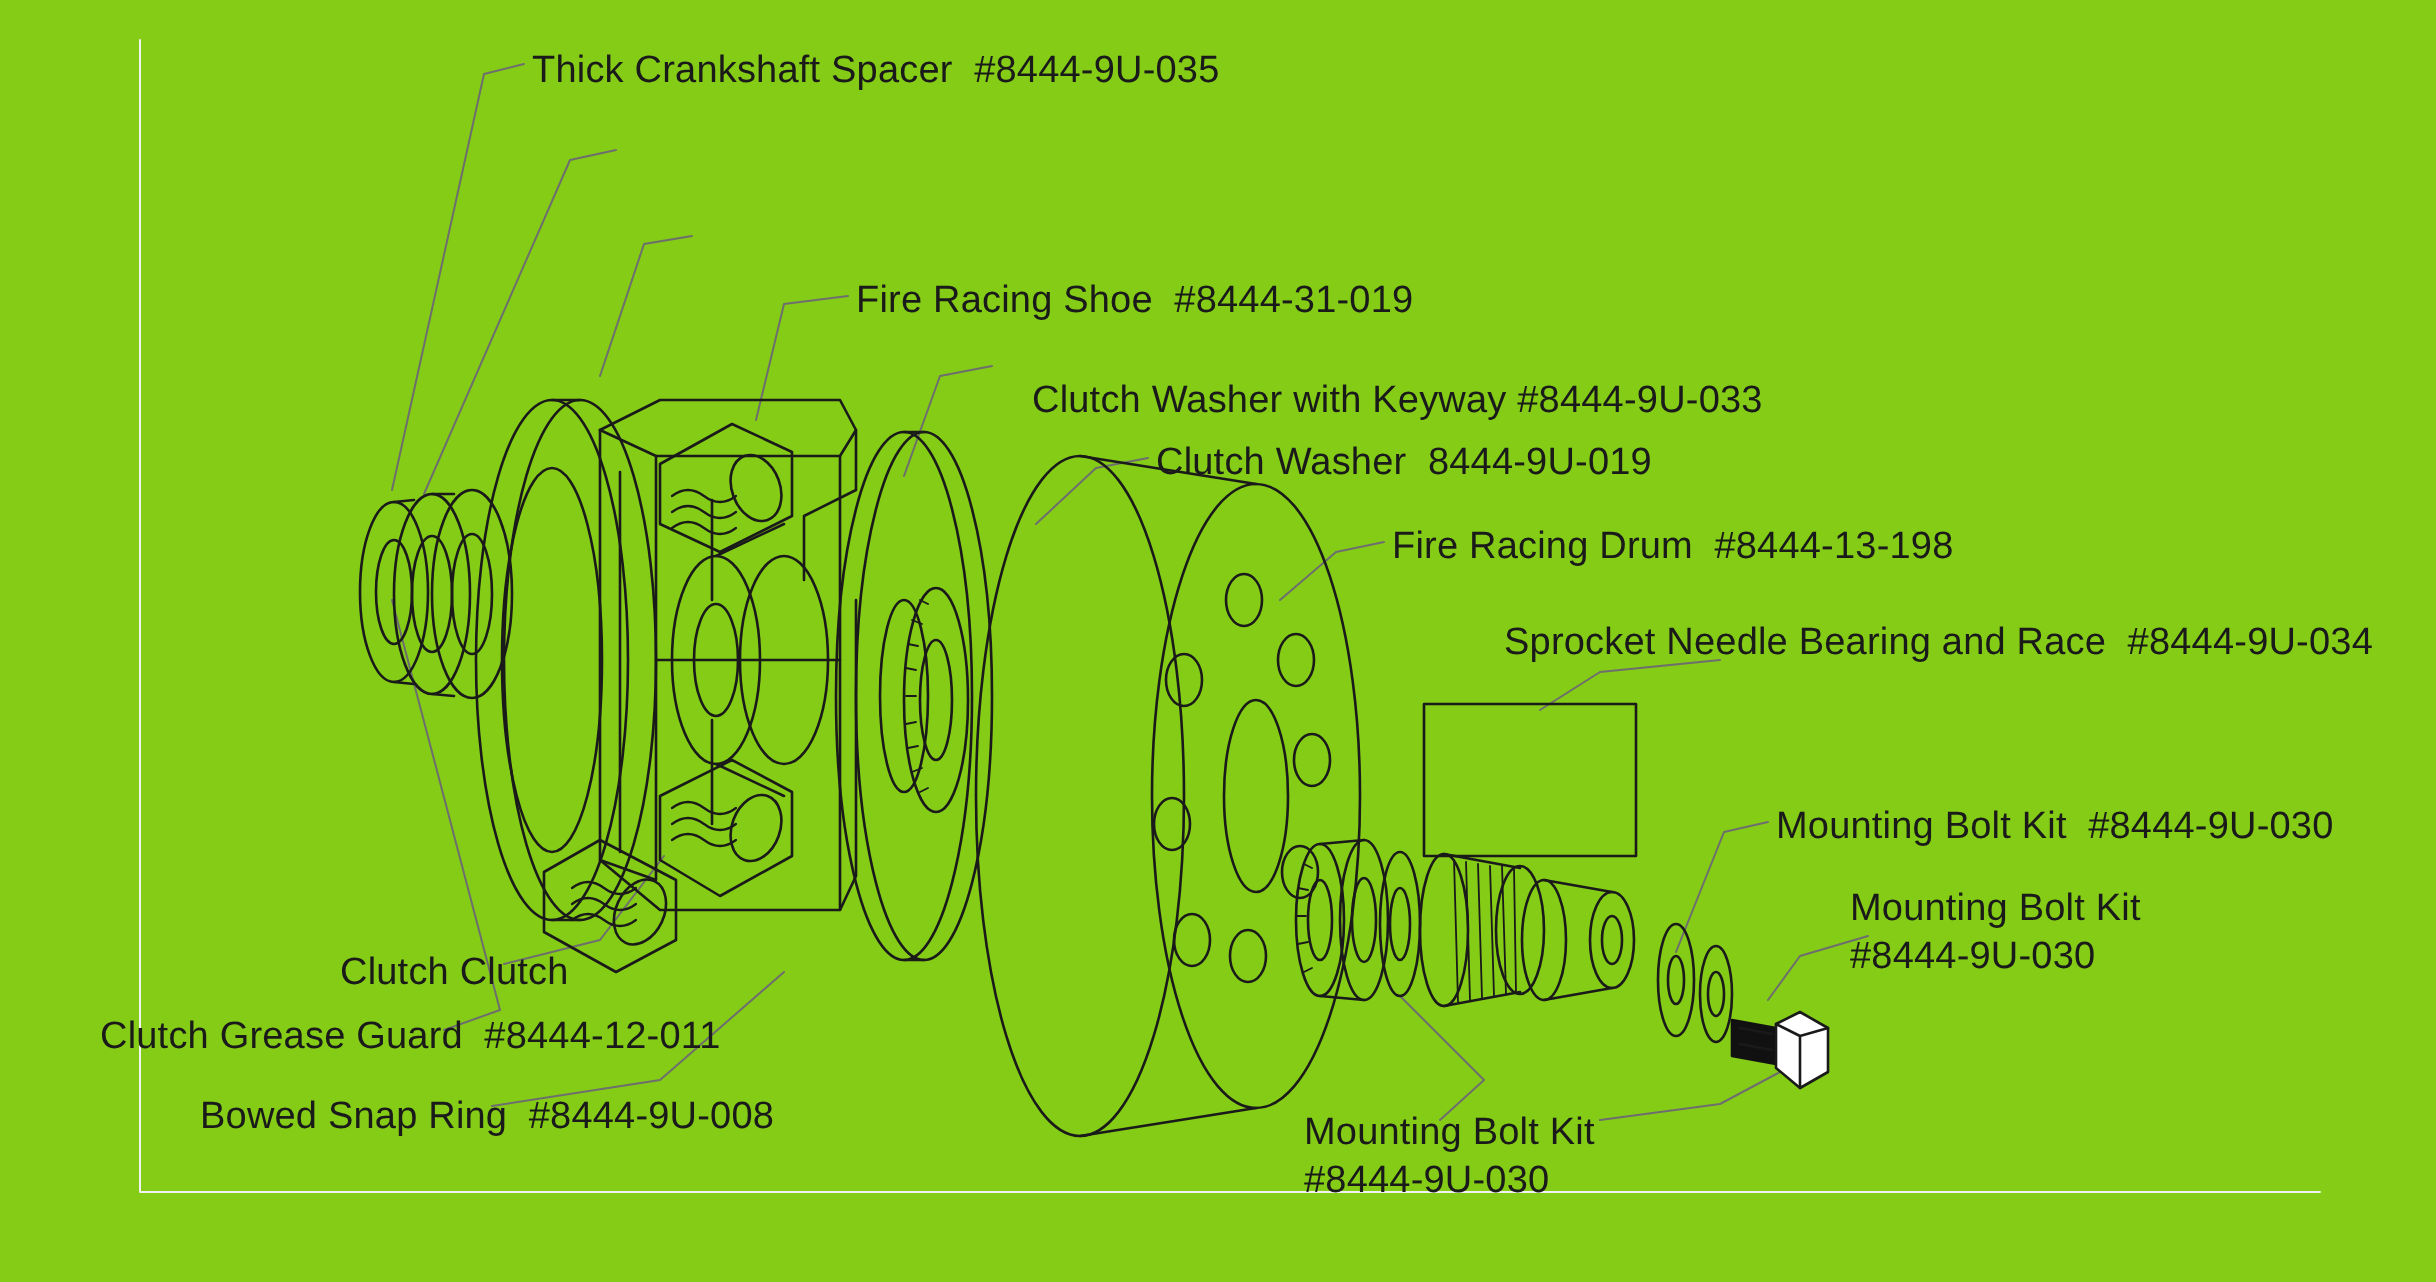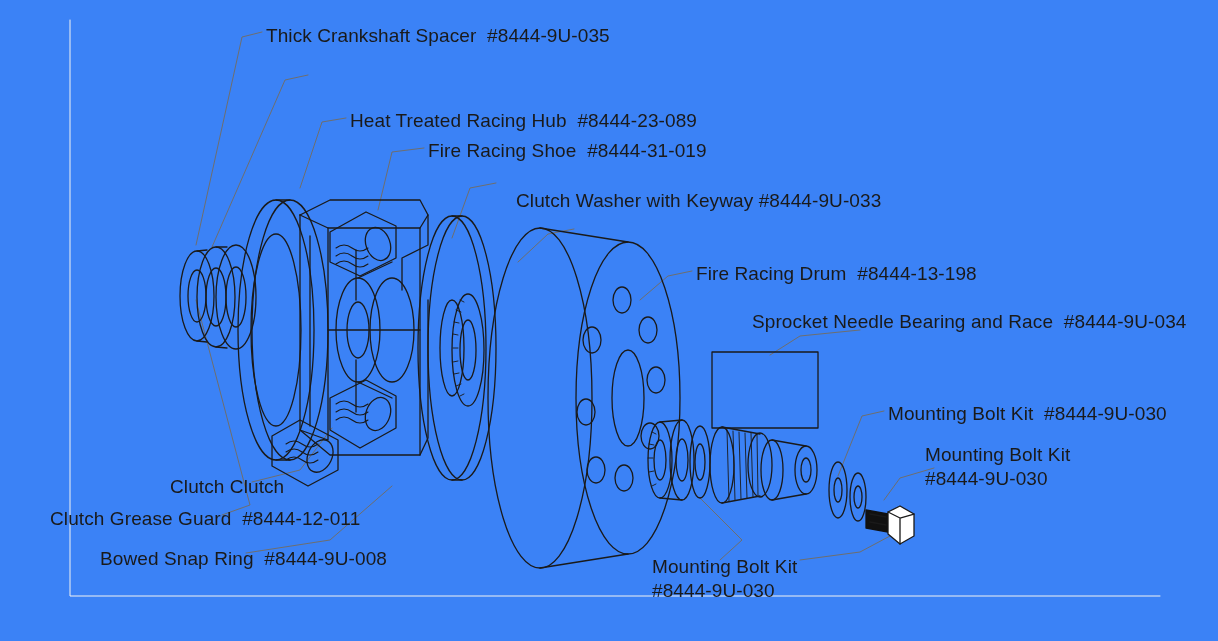--- a/index.html
+++ b/index.html
@@ -4,21 +4,21 @@
 <style>
   html, body {
     margin: 0;
     padding: 0;
     background: #ffffff;
   }
   #page {
     position: relative;
     width: 1218px;
     height: 641px;
-    background: #3b82f6;
+    background: #84cc16;
     font-family: "Liberation Sans", sans-serif;
     overflow: hidden;
   }
   #diagram-svg {
     position: absolute;
     left: 0;
     top: 0;
     width: 1218px;
     height: 641px;
   }
@@ -173,26 +173,26 @@
       <path d="M888 512 L900 506 L914 514 L914 536 L900 544 L888 534 Z" fill="#ffffff"></path>
       <path d="M888 512 L900 518 L900 544 M900 518 L914 514"></path>
       <path d="M870 514 L886 517 M870 522 L886 525"></path>
 
     </g>
   </svg>
 
   <div class="label" style="left:266px; top:24px;">Thick Crankshaft Spacer  #8444-9U-035</div>
 
 
-  <div class="label" style="left:350px; top:109px;">Heat Treated Racing Hub  #8444-23-089</div>
 
   <div class="label" style="left:428px; top:139px;">Fire Racing Shoe  #8444-31-019</div>
 
   <div class="label" style="left:516px; top:174px;margin-top:15px;">Clutch Washer with Keyway #8444-9U-033</div>
 
+  <div class="label" style="left:578px; top:220px;">Clutch Washer  8444-9U-019</div>
 
   <div class="label" style="left:696px; top:262px;">Fire Racing Drum  #8444-13-198</div>
 
   <div class="label" style="left:752px; top:310px;">Sprocket Needle Bearing and Race  #8444-9U-034</div>
 
   <div class="label" style="left:888px; top:402px;">Mounting Bolt Kit  #8444-9U-030</div>
 
   <div class="label center" style="left:925px; top:443px; width:152px;">Mounting Bolt Kit
 #8444-9U-030</div>
 

